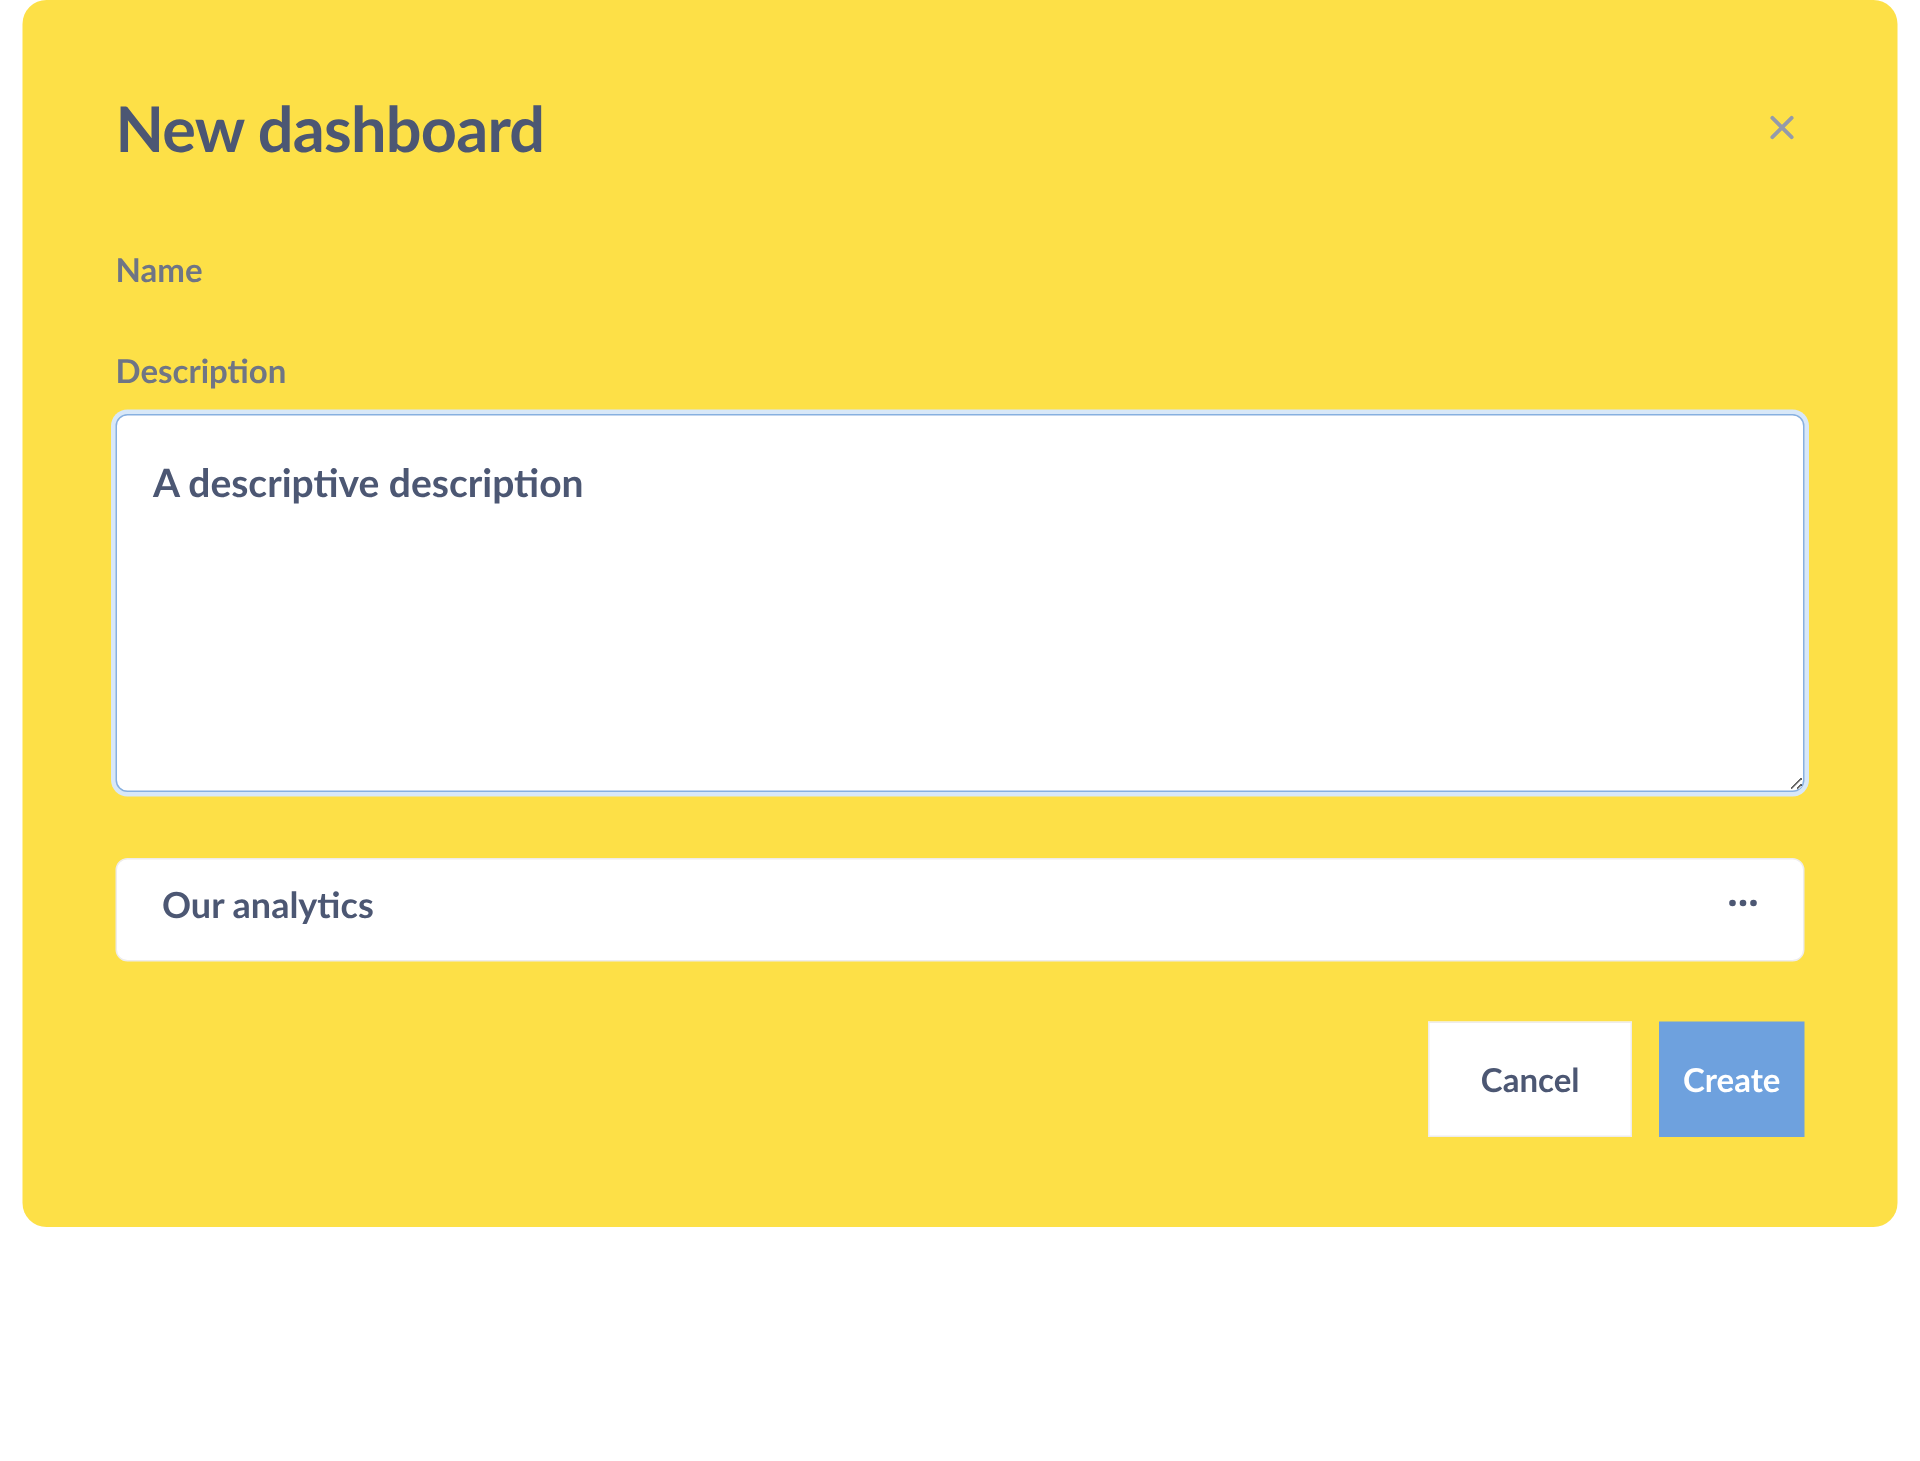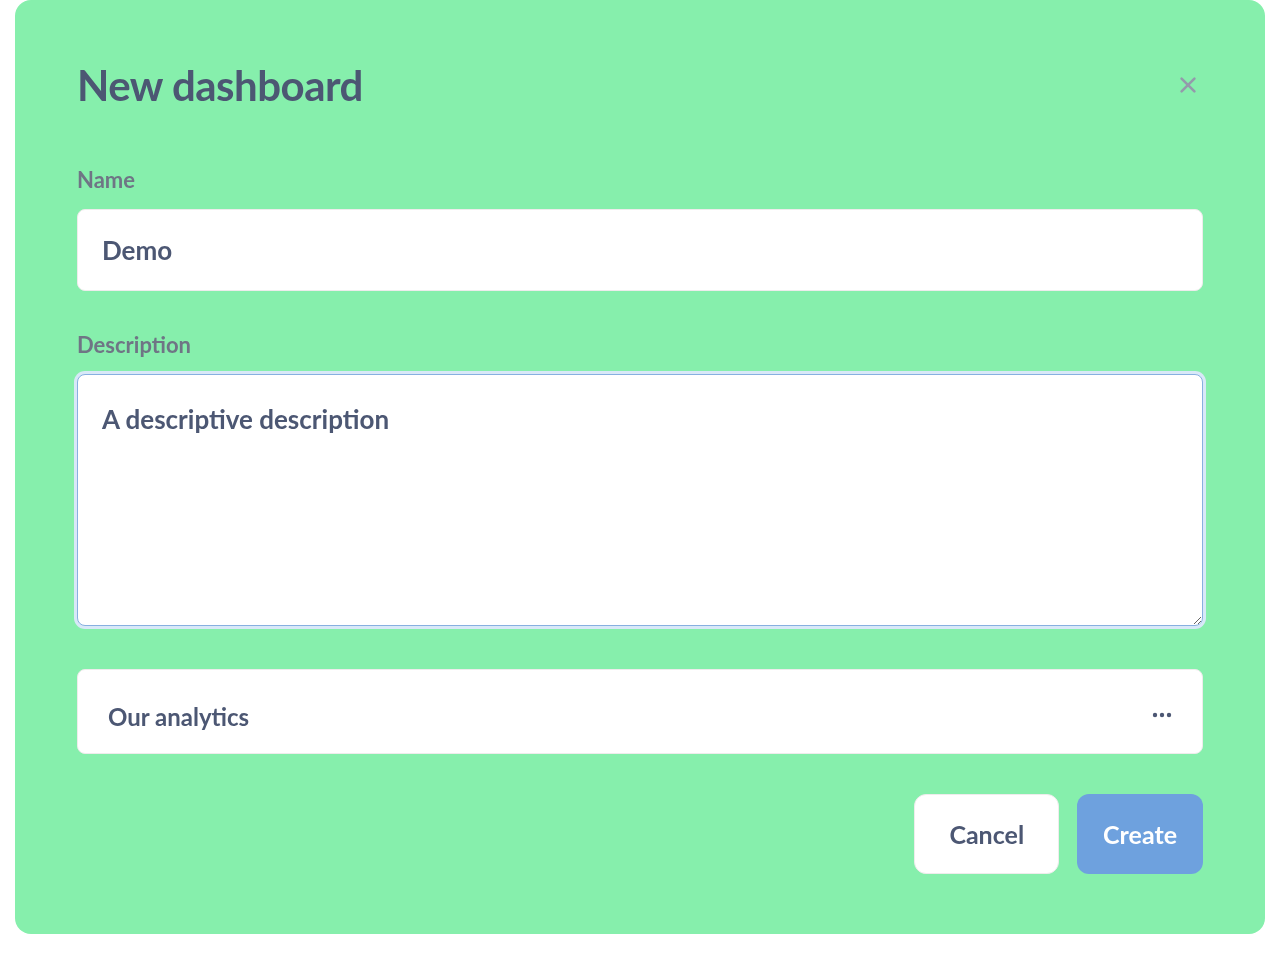--- a/index.html
+++ b/index.html
@@ -10,21 +10,21 @@
 
     body {
       font-family: -apple-system, BlinkMacSystemFont, "Segoe UI", "Lato", "Helvetica Neue", Arial, sans-serif;
       background: #ffffff;
       width: 1280px;
       height: 974px;
       position: relative;
     }
 
     .modal {
-      background: #86efac;
+      background: #fde047;
       border-radius: 16px;
       width: 1250px;
       margin: 0 auto;
       padding: 60px 62px 60px 62px;
       position: relative;
     }
 
     .modal-header {
       display: flex;
       justify-content: space-between;
@@ -101,21 +101,21 @@
     }
 
     .collection-group {
       margin-bottom: 40px;
     }
 
     .collection-select {
       width: 100%;
       border: 1px solid #eeecec;
       border-radius: 8px;
-      padding: 32px 28px 22px 30px;
+      padding: 16px 28px 22px 30px;
       display: flex;
       justify-content: space-between;
       align-items: center;
       cursor: pointer;
       background: #ffffff;
     }
 
     .collection-select-label {
       font-size: 24px;
       font-weight: 700;
@@ -138,60 +138,59 @@
     }
 
     .modal-footer {
       display: flex;
       justify-content: flex-end;
       gap: 18px;
       margin-top: 38px;
     }
 
     .btn {
-      border-radius: 12px;
+      border-radius: 0;
       padding: 24px 34px;
-      font-size: 25px;
+      font-size: 22px;
       font-weight: 700;
       font-family: inherit;
       cursor: pointer;
       border: none;
     }
 
     .btn-secondary {
       background: #ffffff;
       color: #4c5773;
       border: 1px solid #eeecec;
     }
 
     .btn-primary {
       background: #6ea1de;
       color: #ffffff;
-      padding: 24px 26px;
+      padding: 24px 16px;
     }
   </style>
 </head>
 <body>
 
 <div class="modal">
   <div class="modal-header">
     <h1 class="modal-title">New dashboard</h1>
     <button class="close-btn">
       <span>
         <svg viewBox="0 0 24 24" fill="none" stroke="currentColor" stroke-width="2.8" stroke-linecap="round">
           <line x1="5" y1="5" x2="19" y2="19"></line>
           <line x1="19" y1="5" x2="5" y2="19"></line>
         </svg>
       </span>
     </button>
   </div>
 
   <div class="form-group">
     <label class="form-label">Name</label>
-    <input type="text" class="text-input" value="Demo" style="">
   </div>
 
   <div class="form-group">
     <label class="form-label">Description</label>
     <textarea class="textarea-input" style="">A descriptive description</textarea>
   </div>
 
   <div class="collection-group">
     <div class="collection-select">
       <span class="collection-select-label">Our analytics</span>

